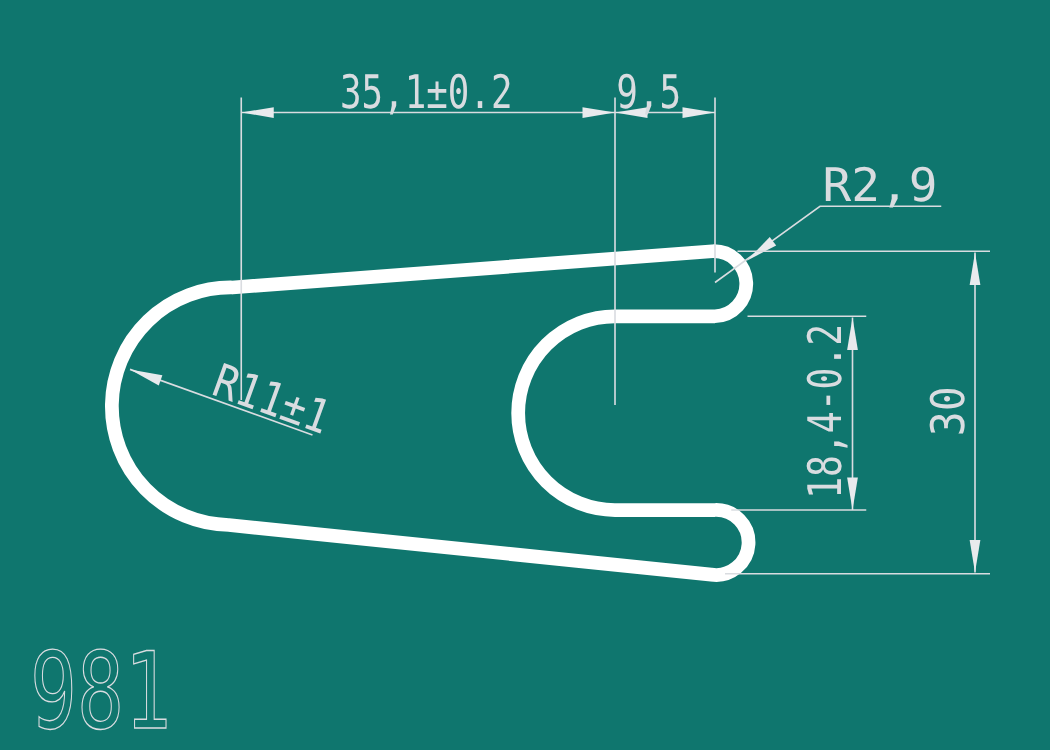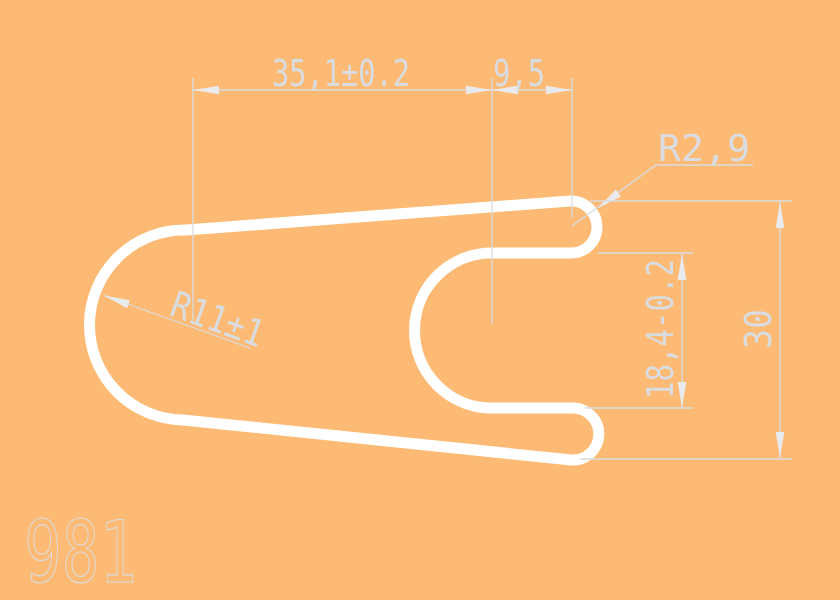--- a/index.html
+++ b/index.html
@@ -4,21 +4,21 @@
 <style>
   html, body {
     margin: 0;
     padding: 0;
     background: #232733;
   }
   .canvas {
     position: relative;
     width: 840px;
     height: 600px;
-    background: #fdba74;
+    background: #0f766e;
     overflow: hidden;
     font-family: "DejaVu Sans Mono", monospace;
   }
   svg { display: block; }
   .outline {
     fill: none;
     stroke: #ffffff;
     stroke-width: 11;
     stroke-linejoin: round;
     stroke-linecap: round;

